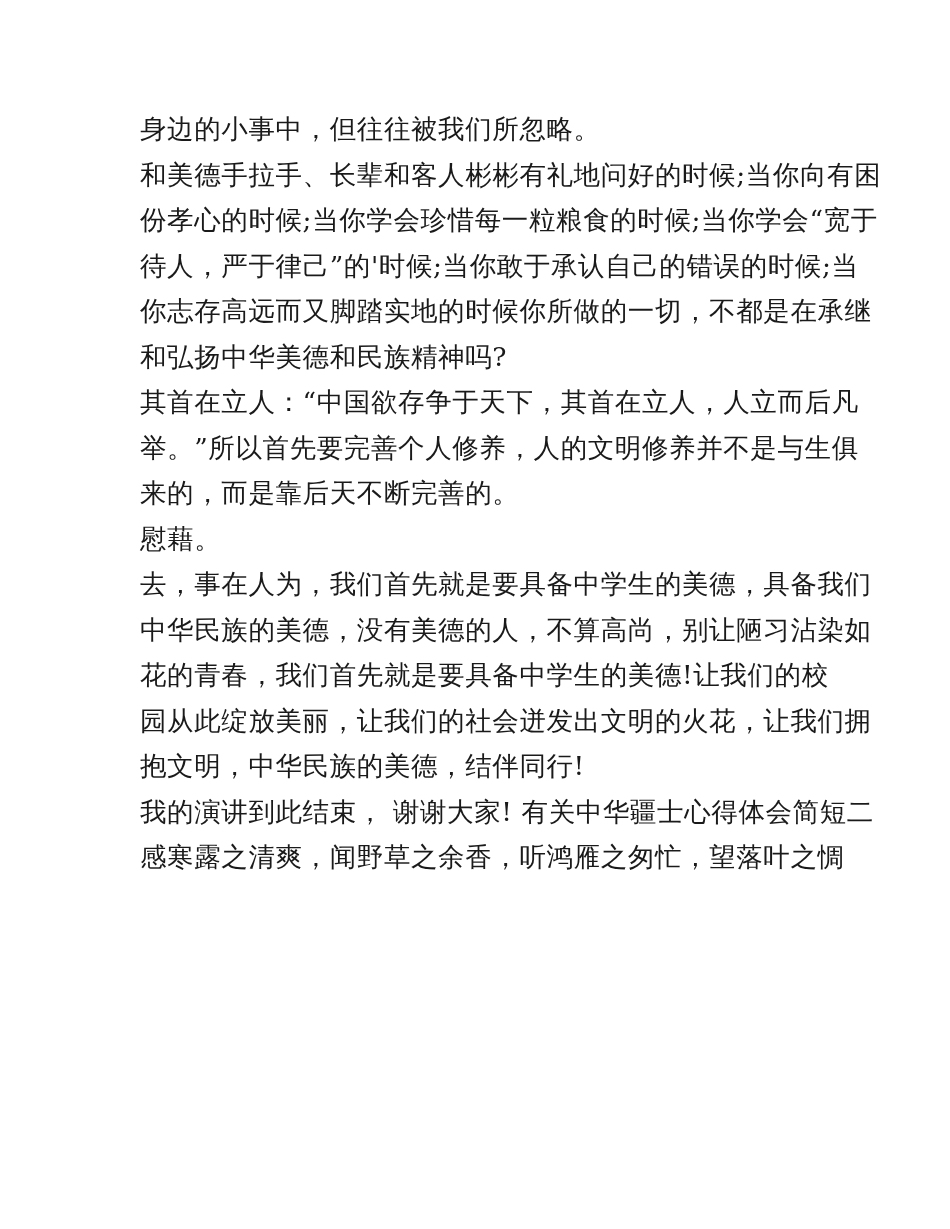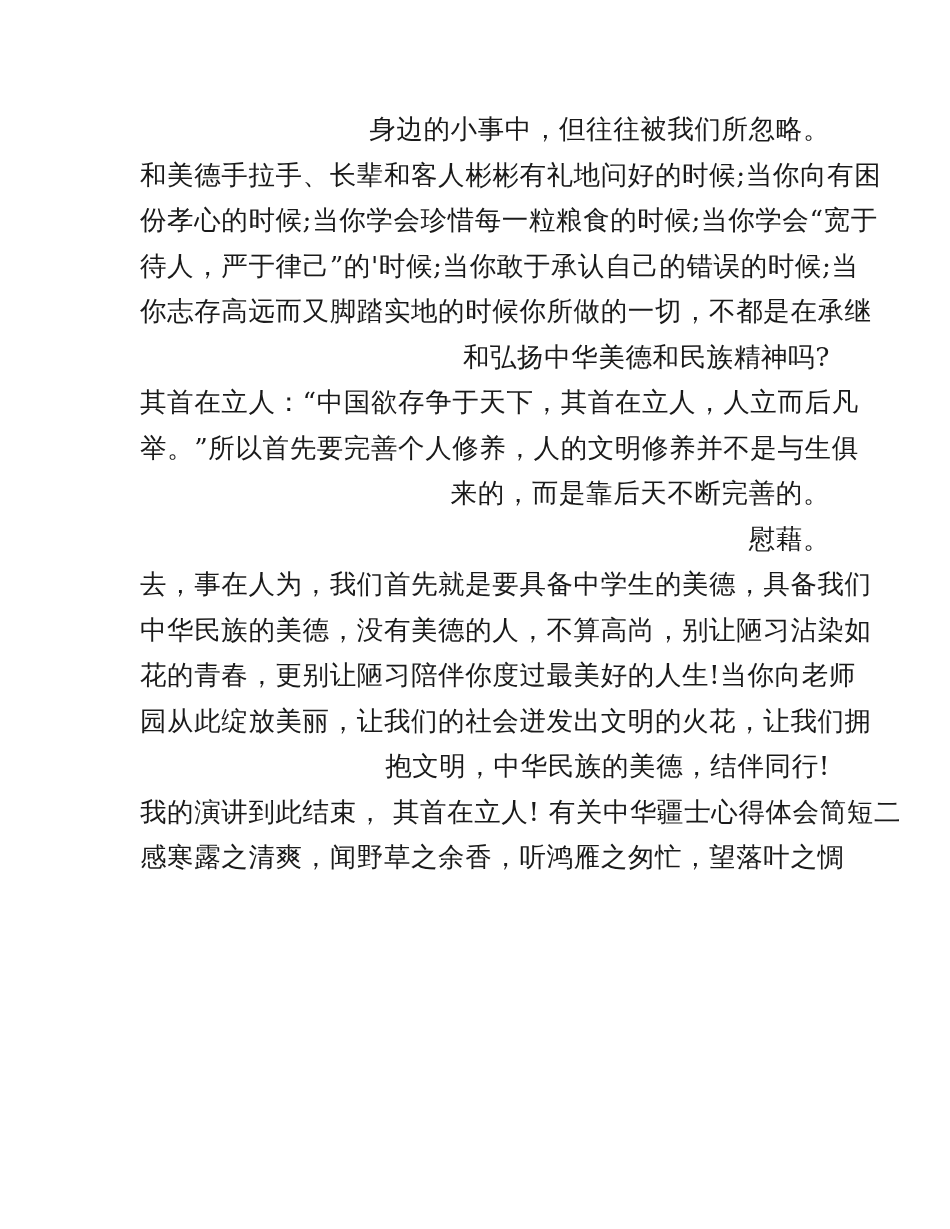--- a/index.html
+++ b/index.html
@@ -16,21 +16,20 @@
     .page {
       position: absolute;
       left: 140px;
       top: 106px;
       width: 690px;
       font-family: "DejaVu Serif", "Liberation Serif", serif;
       font-size: 26.5px;
       color: #1a1a1a;
       line-height: 45.5px;
       white-space: nowrap;
-      text-align: right;
     }
     .line {
       display: block;
       height: 45.5px;
       letter-spacing: 0.6px;
     }
   </style>
 </head>
 <body>
 
@@ -40,18 +39,18 @@
   <span class="line">份孝心的时候;当你学会珍惜每一粒粮食的时候;当你学会“宽于</span>
   <span class="line">待人，严于律己”的'时候;当你敢于承认自己的错误的时候;当</span>
   <span class="line">你志存高远而又脚踏实地的时候你所做的一切，不都是在承继</span>
   <span class="line">和弘扬中华美德和民族精神吗?</span>
   <span class="line">其首在立人：“中国欲存争于天下，其首在立人，人立而后凡</span>
   <span class="line">举。”所以首先要完善个人修养，人的文明修养并不是与生俱</span>
   <span class="line">来的，而是靠后天不断完善的。</span>
   <span class="line">慰藉。</span>
   <span class="line">去，事在人为，我们首先就是要具备中学生的美德，具备我们</span>
   <span class="line">中华民族的美德，没有美德的人，不算高尚，别让陋习沾染如</span>
-  <span class="line">花的青春，更别让陋习陪伴你度过最美好的人生!当你向老师</span>
+  <span class="line">花的青春，我们首先就是要具备中学生的美德!让我们的校</span>
   <span class="line">园从此绽放美丽，让我们的社会迸发出文明的火花，让我们拥</span>
   <span class="line">抱文明，中华民族的美德，结伴同行!</span>
-  <span class="line">我的演讲到此结束， 其首在立人! 有关中华疆士心得体会简短二</span>
+  <span class="line">我的演讲到此结束， 谢谢大家! 有关中华疆士心得体会简短二</span>
   <span class="line">感寒露之清爽，闻野草之余香，听鸿雁之匆忙，望落叶之惆</span>
 </div>
 
 </body></html>

